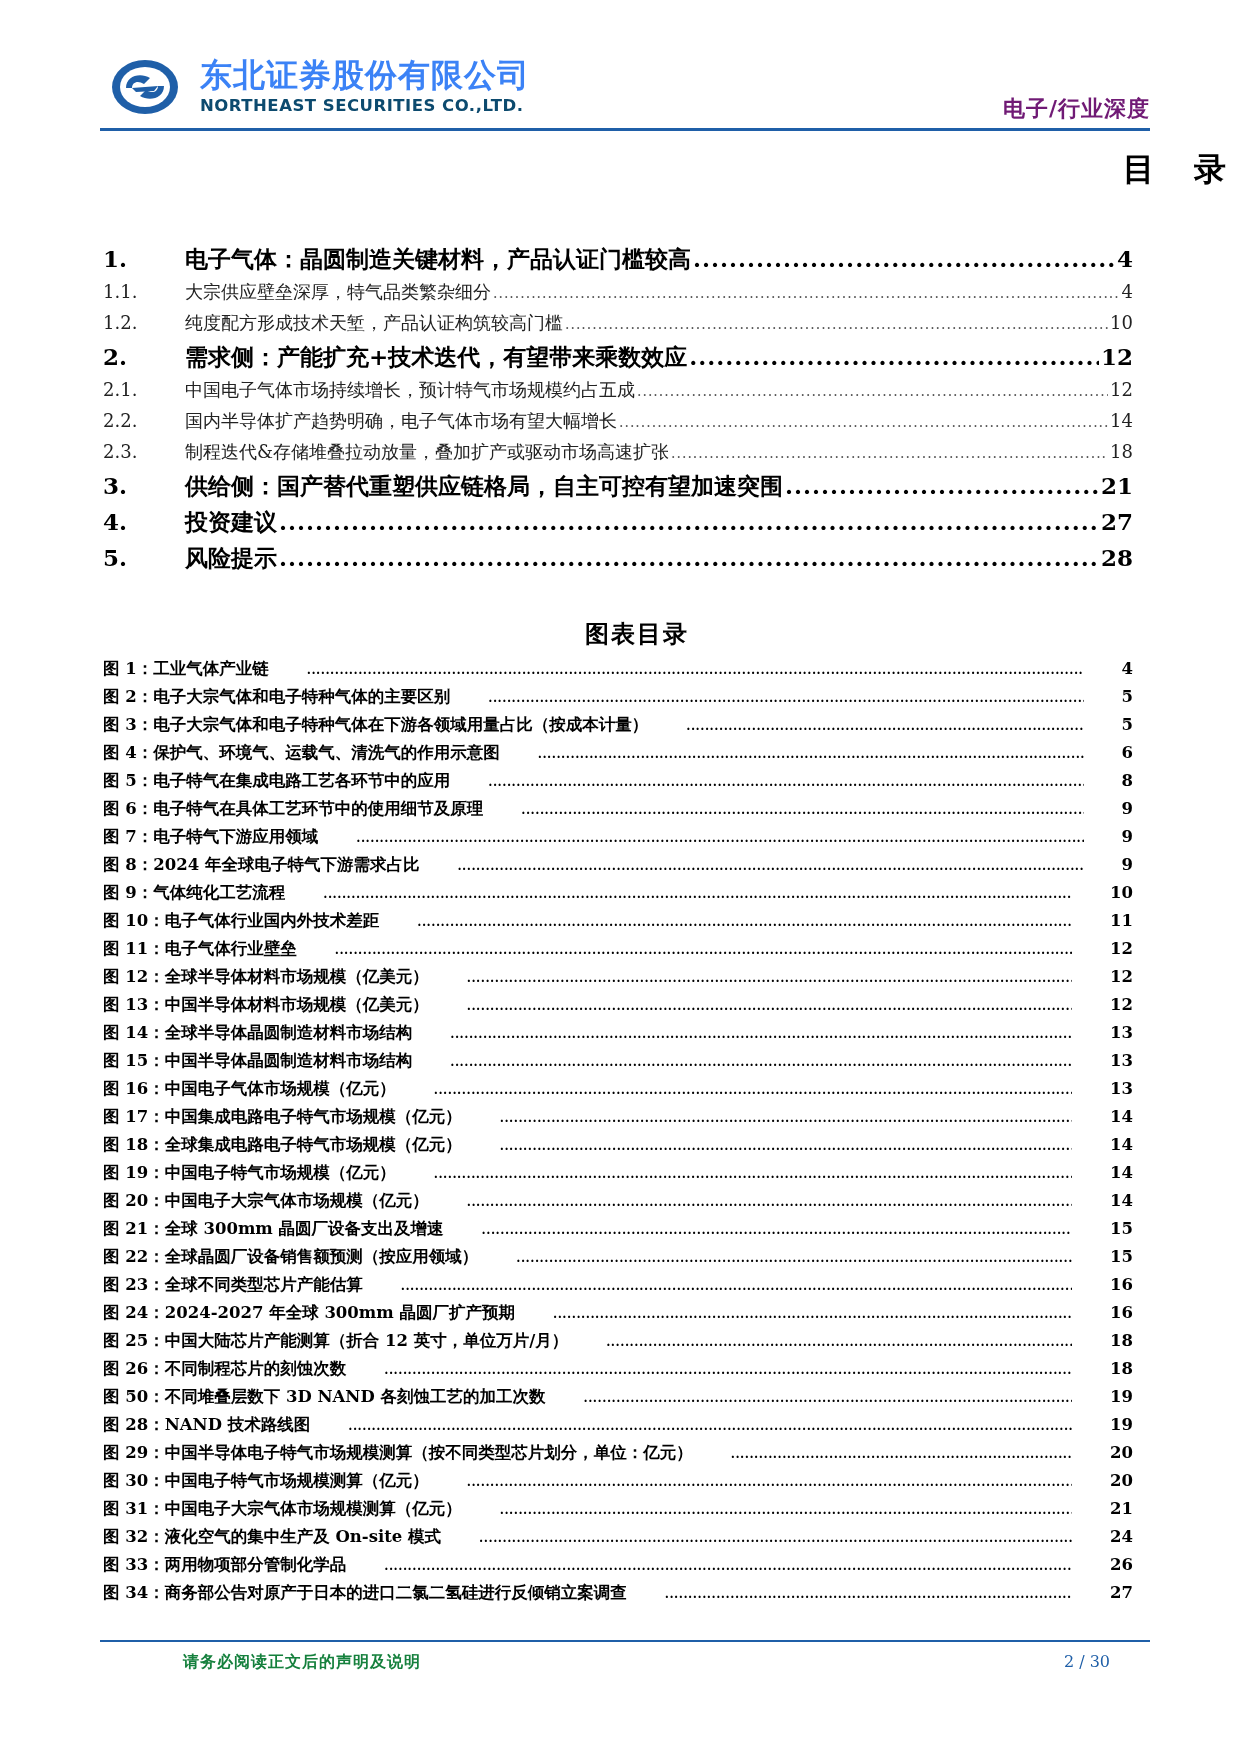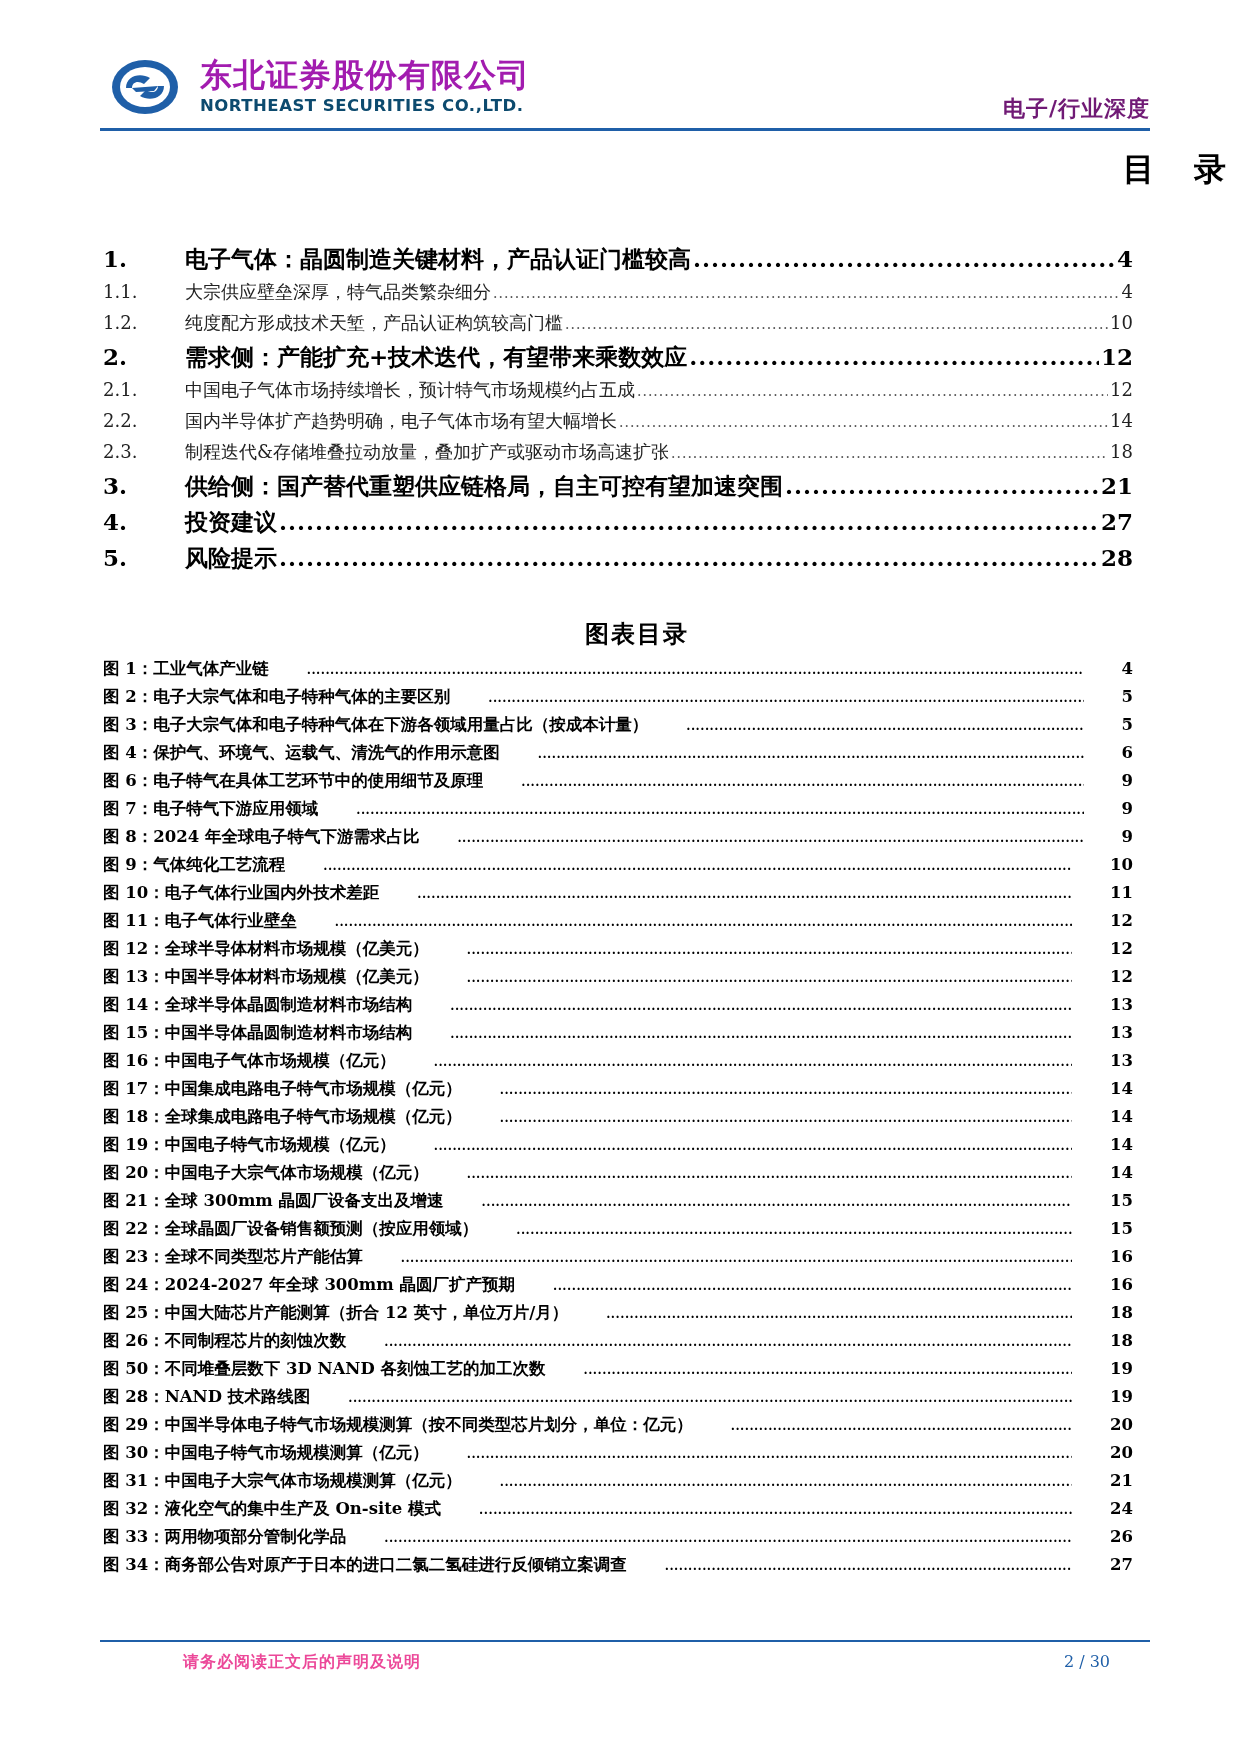--- a/index.html
+++ b/index.html
@@ -1,21 +1,21 @@
 <!DOCTYPE html>
 <html><head>
   <meta charset="utf-8">
   <style>
     html, body { margin: 0; padding: 0; background: #ffffff; }
     body { width: 1240px; height: 1753px; position: relative; overflow: hidden; font-family: "DejaVu Serif", "Liberation Serif", serif; color: #000; }
 
     
     .header { position: absolute; left: 100px; top: 52px; width: 1050px; height: 78px; }
     .logo-icon { position: absolute; left: 10px; top: 6px; width: 70px; height: 58px; }
-    .logo-cn { position: absolute; left: 100px; top: 2px; font-family: "DejaVu Sans", "Liberation Sans", sans-serif; font-weight: bold; font-size: 32px; letter-spacing: 1px; color: #a21caf; }
+    .logo-cn { position: absolute; left: 100px; top: 2px; font-family: "DejaVu Sans", "Liberation Sans", sans-serif; font-weight: bold; font-size: 32px; letter-spacing: 1px; color: #3b82f6; }
     .logo-en { position: absolute; left: 100px; top: 44px; font-family: "DejaVu Sans", "Liberation Sans", sans-serif; font-weight: bold; font-size: 16.5px; letter-spacing: 0.5px; color: #0c4a6e; }
     .header-right { position: absolute; right: 0px; top: 42px; font-family: "DejaVu Sans", "Liberation Sans", sans-serif; font-weight: bold; font-size: 22px; color: #701a75; letter-spacing: 1px; }
     .header-rule { position: absolute; left: 100px; top: 128px; width: 1050px; height: 3px; background: #1f5fa8; }
 
     
     .toc-title { position: absolute; left: 0; width: 1240px; top: 148px; text-align: right; font-size: 32px; font-weight: bold; letter-spacing: 14px; }
 
     .toc { position: absolute; left: 103px; top: 196px; width: 1030px; }
     .toc-row { display: flex; align-items: baseline; white-space: nowrap; }
     .toc-row .num { flex: 0 0 82px; }
@@ -33,21 +33,21 @@
     .fig-title { position: absolute; left: 0; width: 1240px; top: 618px; text-align: center; font-size: 24px; font-weight: bold; letter-spacing: 2px; margin-left: 17px; }
     .figs { position: absolute; left: 103px; top: 658px; width: 1030px; }
     .fig-row { display: flex; align-items: baseline; white-space: nowrap; height: 28px; font-size: 16.5px; font-weight: bold; gap: 36px; }
     .fig-row .lbl { flex: 0 0 auto; }
     .fig-row .dots { flex: 1 1 auto; overflow: hidden; margin: 0 2px; font-size: 12px; }
     .fig-row .dots::after { content: "..............................................................................................................................................................................................................................................................................................................."; letter-spacing: 0.5px; }
     .fig-row .pg { flex: 0 0 auto; }
 
     
     .footer-rule { position: absolute; left: 100px; top: 1640px; width: 1050px; height: 2px; background: #1f5fa8; }
-    .footer-left { position: absolute; left: 183px; top: 1652px; font-size: 16px; font-weight: bold; color: #ec4899; letter-spacing: 1px; }
+    .footer-left { position: absolute; left: 183px; top: 1652px; font-size: 16px; font-weight: bold; color: #15803d; letter-spacing: 1px; }
     .footer-right { position: absolute; right: 130px; top: 1652px; font-size: 16px; font-weight: normal; color: #1f5fa8; text-align: center; }
   </style>
 </head>
 <body>
 
 <div class="header">
   <svg class="logo-icon" viewBox="0 0 70 58">
     <ellipse cx="35" cy="29" rx="33" ry="27" fill="#1f5fa8"></ellipse>
     <ellipse cx="35" cy="29" rx="25" ry="20" fill="#ffffff"></ellipse>
     <path d="M16 30 C16 18, 30 14, 40 20 L34 26 C28 22, 22 24, 22 30 Z" fill="#1f5fa8"></path>
@@ -140,20 +140,25 @@
       <span class="lbl">图 3：电子大宗气体和电子特种气体在下游各领域用量占比（按成本计量）</span>
       <span class="dots"></span>
       <span class="pg">5</span>
     </div>
   <div class="fig-row">
       <span class="lbl">图 4：保护气、环境气、运载气、清洗气的作用示意图</span>
       <span class="dots"></span>
       <span class="pg">6</span>
     </div>
   <div class="fig-row">
+      <span class="lbl">图 5：电子特气在集成电路工艺各环节中的应用</span>
+      <span class="dots"></span>
+      <span class="pg">8</span>
+    </div>
+  <div class="fig-row">
       <span class="lbl">图 6：电子特气在具体工艺环节中的使用细节及原理</span>
       <span class="dots"></span>
       <span class="pg">9</span>
     </div>
   <div class="fig-row">
       <span class="lbl">图 7：电子特气下游应用领域</span>
       <span class="dots"></span>
       <span class="pg">9</span>
     </div>
   <div class="fig-row">

